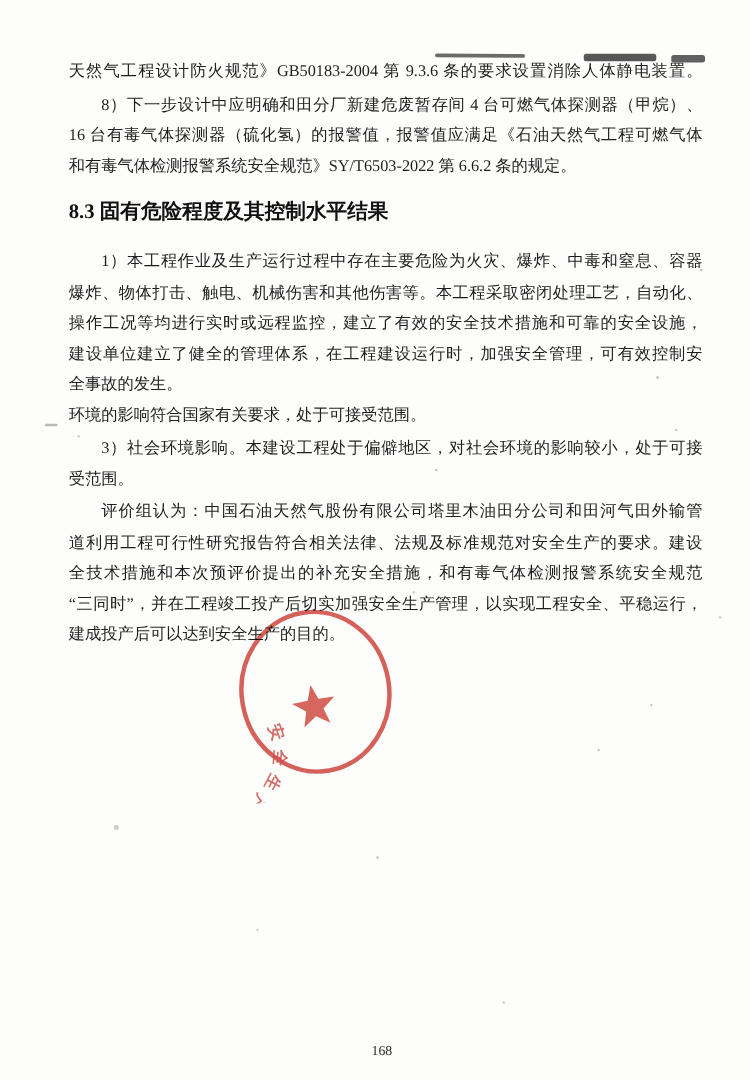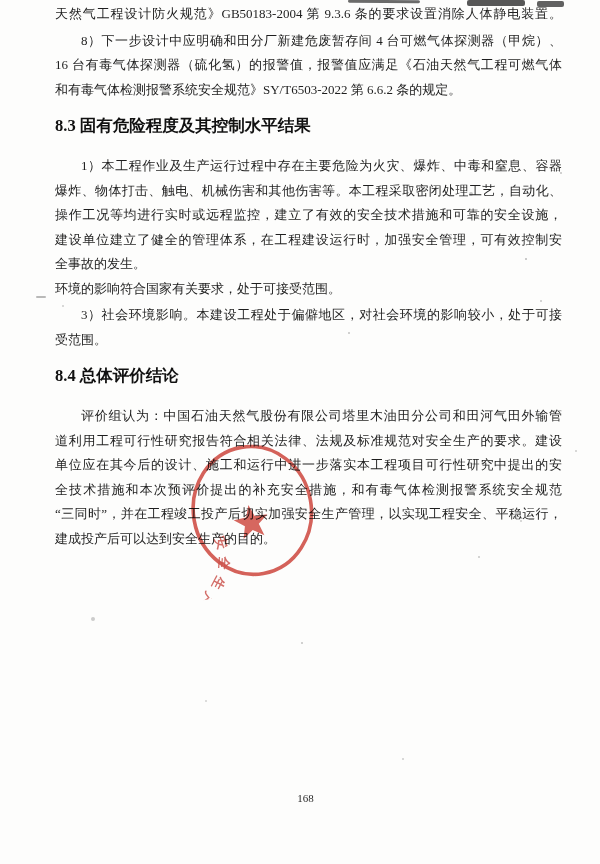--- a/index.html
+++ b/index.html
@@ -3,21 +3,21 @@
 <meta charset="utf-8">
 <style>
   html,body{margin:0;padding:0;}
   body{
     width:600px;height:864px;
     background:#fdfdfc;
     position:relative;
     overflow:hidden;
     font-family:"Liberation Serif","DejaVu Serif",serif;
   }
-  .paper{position:absolute;inset:0;}
+  .paper{position:absolute;inset:0;margin-top:43px;}
   
   #doc{
     position:absolute;
     left:55px;right:38px;top:2px;
     color:#1e1e1e;
   }
   .line{
     font-size:13px;
     line-height:24.5px;
     text-align:justify;
@@ -99,24 +99,22 @@
       <div class="line end">和有毒气体检测报警系统安全规范》SY/T6503-2022 第 6.6.2 条的规定。</div>
       <div class="line heading">8.3 固有危险程度及其控制水平结果</div>
       <div class="line open">1）本工程作业及生产运行过程中存在主要危险为火灾、爆炸、中毒和窒息、容器</div>
       <div class="line cont">爆炸、物体打击、触电、机械伤害和其他伤害等。本工程采取密闭处理工艺，自动化、</div>
       <div class="line cont">操作工况等均进行实时或远程监控，建立了有效的安全技术措施和可靠的安全设施，</div>
       <div class="line cont">建设单位建立了健全的管理体系，在工程建设运行时，加强安全管理，可有效控制安</div>
       <div class="line end">全事故的发生。</div>
       <div class="line end">环境的影响符合国家有关要求，处于可接受范围。</div>
       <div class="line open">3）社会环境影响。本建设工程处于偏僻地区，对社会环境的影响较小，处于可接</div>
       <div class="line end">受范围。</div>
-      <div class="line heading">8.4 总体评价结论</div>
       <div class="line open">评价组认为：中国石油天然气股份有限公司塔里木油田分公司和田河气田外输管</div>
       <div class="line cont">道利用工程可行性研究报告符合相关法律、法规及标准规范对安全生产的要求。建设</div>
-      <div class="line cont">单位应在其今后的设计、施工和运行中进一步落实本工程项目可行性研究中提出的安</div>
       <div class="line cont">全技术措施和本次预评价提出的补充安全措施，和有毒气体检测报警系统安全规范</div>
       <div class="line cont">“三同时”，并在工程竣工投产后切实加强安全生产管理，以实现工程安全、平稳运行，</div>
       <div class="line end">建成投产后可以达到安全生产的目的。</div>
     </div>
 
   <svg class="seal" viewBox="0 0 144 152">
     <defs>
       <path id="sealArc" d="M 27.2 91 A 46 46 0 1 1 26.9 90.2" fill="none"></path>
     </defs>
     <ellipse cx="70" cy="72" rx="59" ry="64" fill="none" stroke="#cc3a30" stroke-width="3.6" opacity="0.9"></ellipse>

